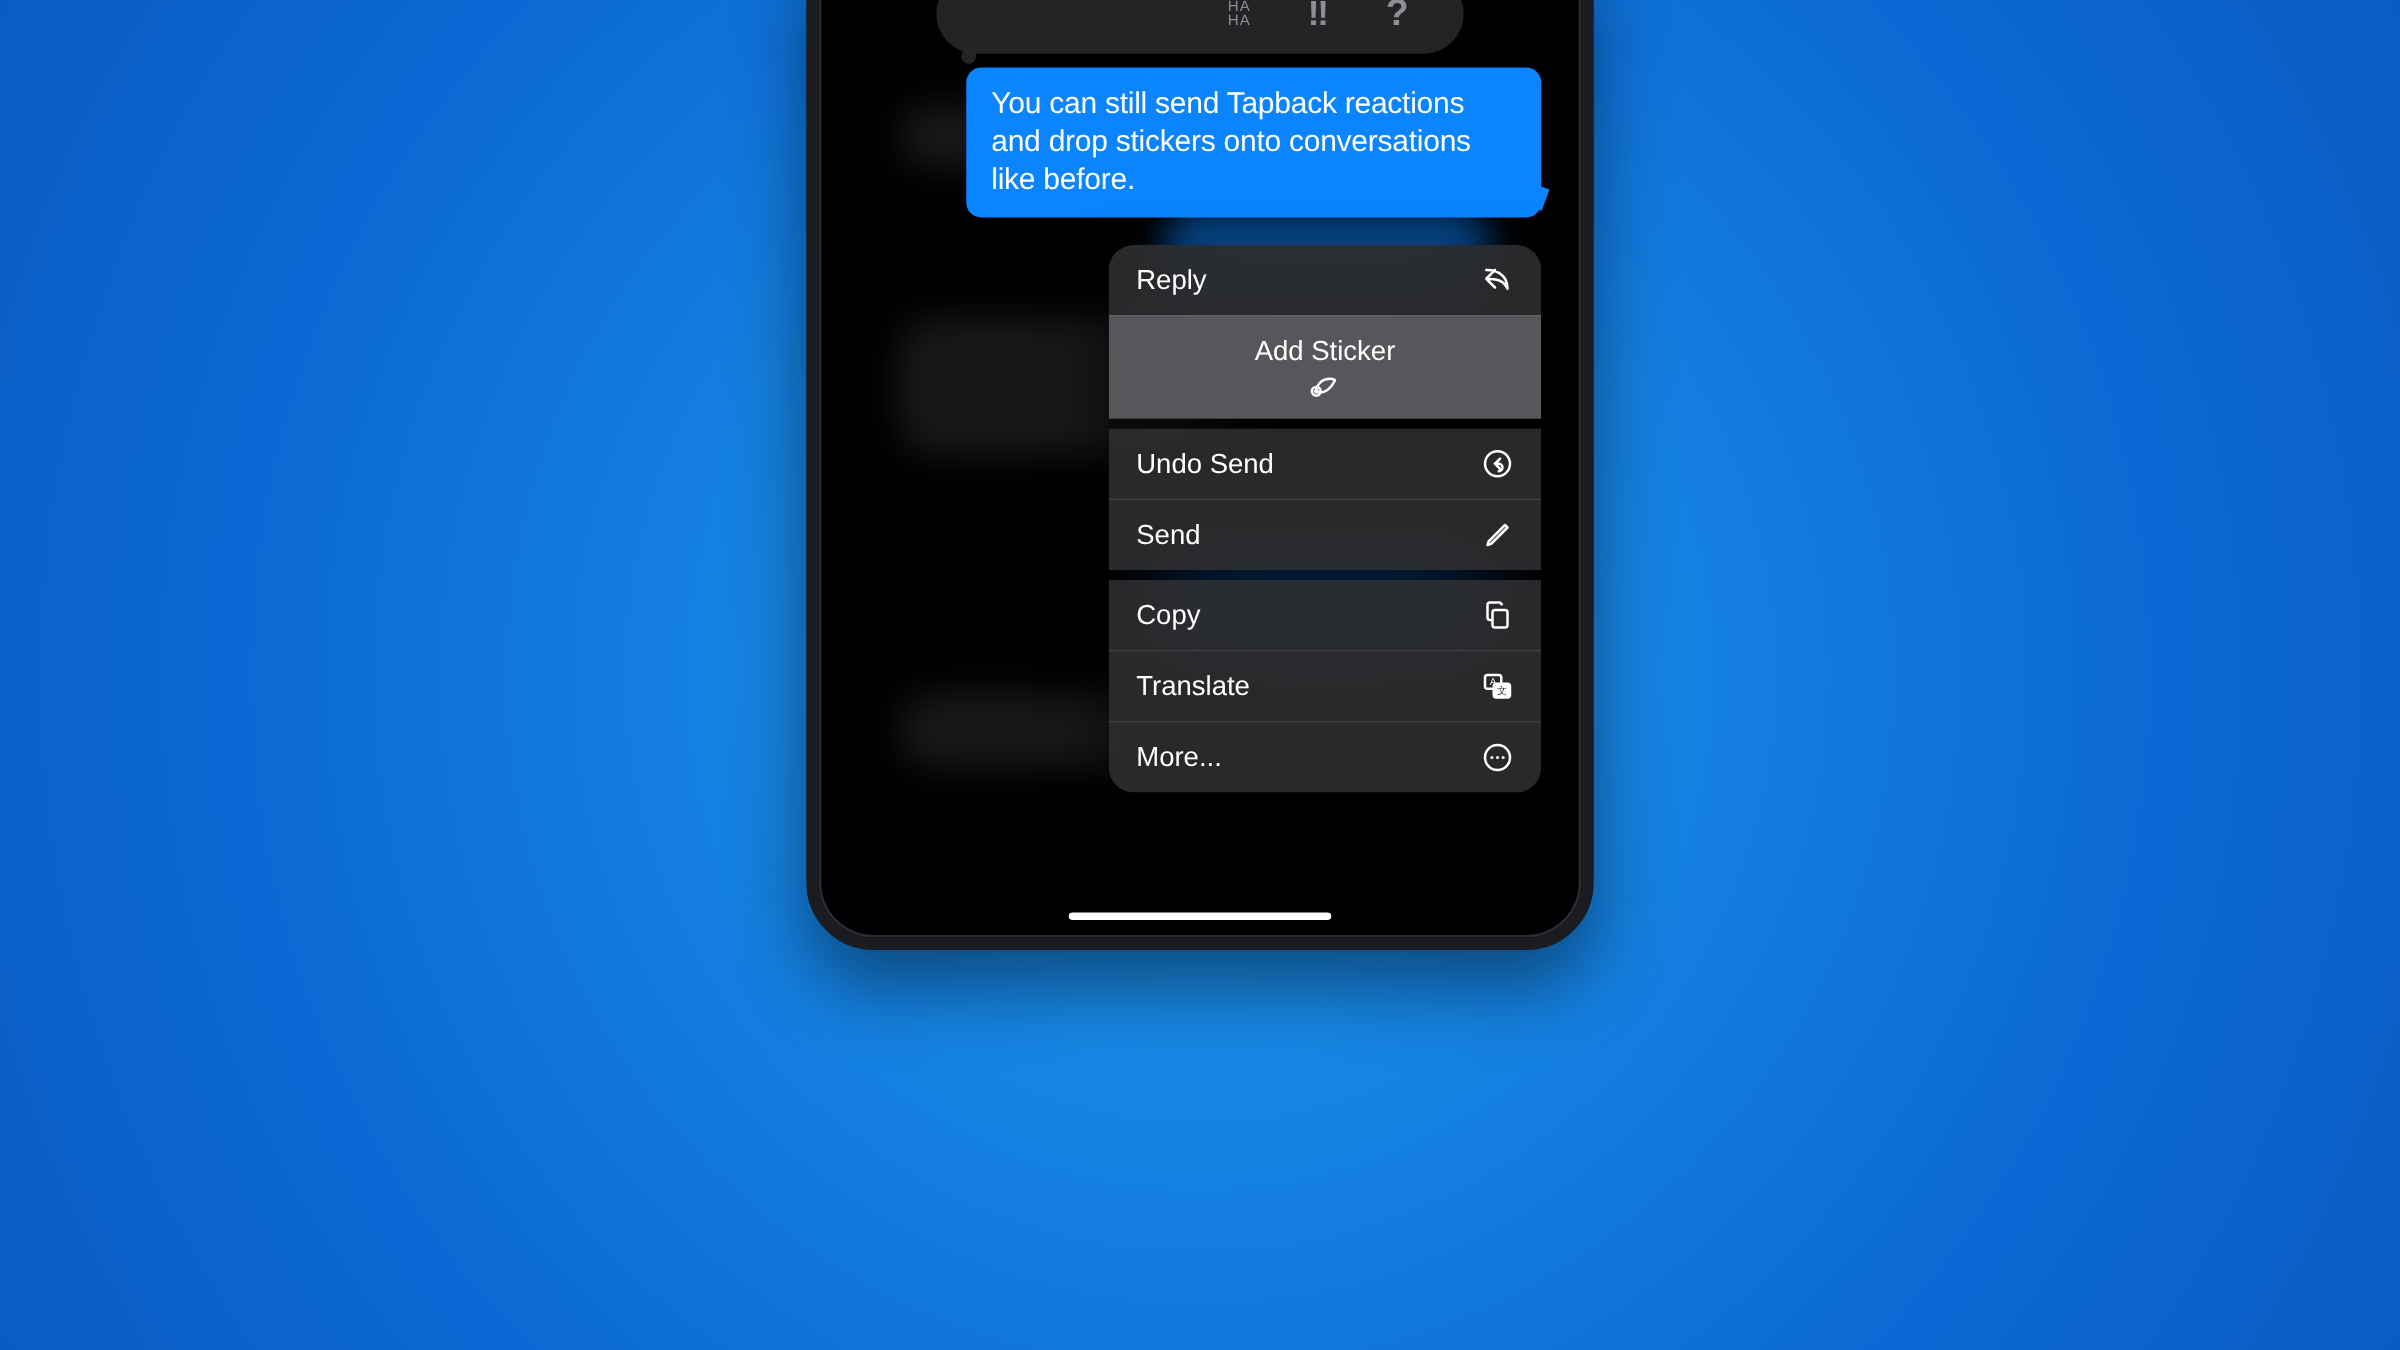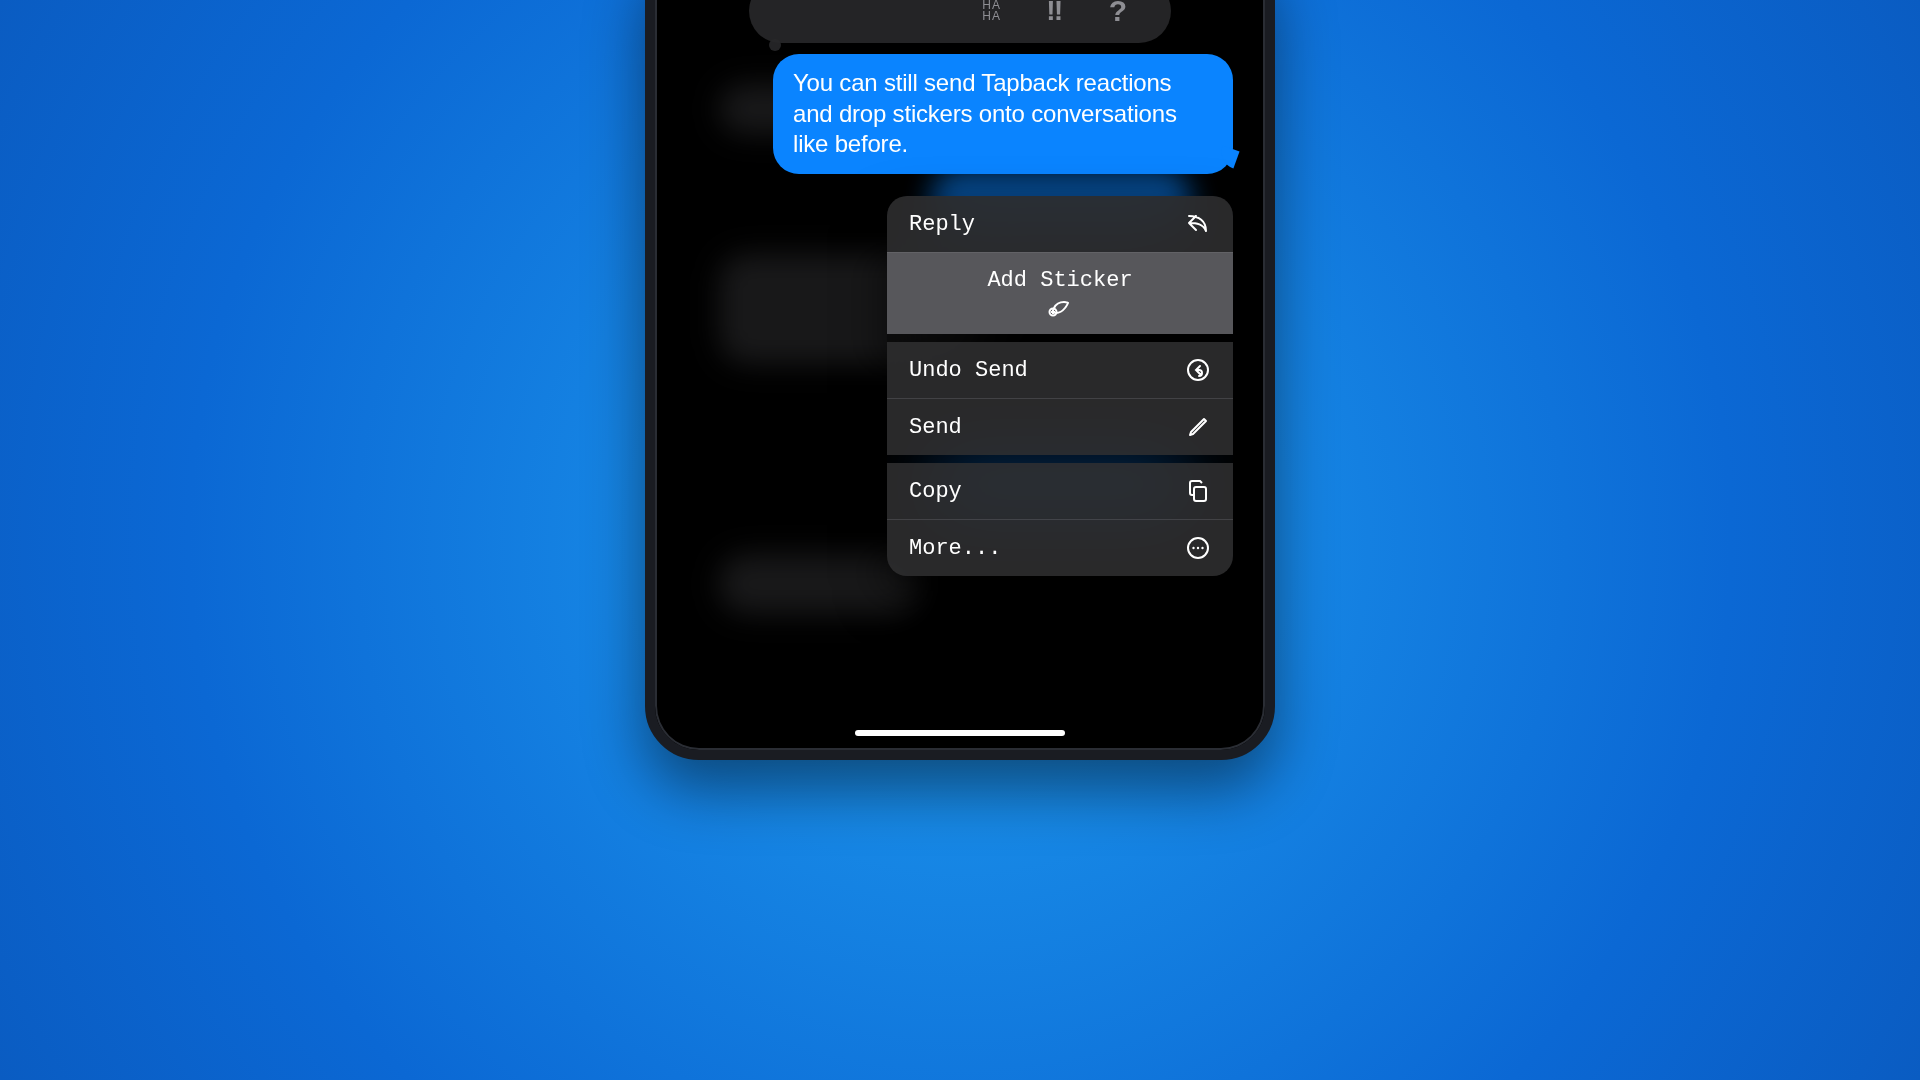--- a/index.html
+++ b/index.html
@@ -90,21 +90,21 @@
   .bubble {
     position: absolute;
     top: 100px;
     right: 28px;
     max-width: 460px;
     background: #0a84ff;
     color: #fff;
     font-size: 24px;
     line-height: 1.28;
     padding: 14px 20px;
-    border-radius: 26px;
+    border-radius: 12px;
     letter-spacing: -0.2px;
   }
   .bubble::after {
     content: "";
     position: absolute;
     right: -4px;
     bottom: 8px;
     width: 18px;
     height: 18px;
     background: #0a84ff;
@@ -127,21 +127,20 @@
   }
   .menu-item {
     display: flex;
     align-items: center;
     justify-content: space-between;
     padding: 15px 22px;
     color: #fff;
     font-size: 22px;
     border-top: 0.5px solid rgba(120,120,128,0.32);
     cursor: pointer;
-    font-family: Liberation Mono, monospace;
   }
   .menu-item:first-child { border-top: none; }
   .menu-item.highlight { background: rgba(90,90,94,0.95); flex-direction: column; }
   .menu-sep { height: 8px; background: rgba(0,0,0,0.45); }
   .menu-icon {
     width: 26px;
     height: 26px;
     display: flex;
     align-items: center;
     justify-content: center;
@@ -259,20 +258,31 @@
         <div class="menu-item">
           <span>Copy</span>
           <span class="menu-icon">
             <svg viewBox="0 0 24 24">
                 <rect x="8" y="8" width="12" height="14" rx="2"></rect>
                 <path d="M8 16H6a2 2 0 0 1-2-2V4a2 2 0 0 1 2-2h8l2 2"></path>
               </svg>
           </span>
         </div>
         <div class="menu-item">
+          <span>Translate</span>
+          <span class="menu-icon">
+            <svg viewBox="0 0 24 24">
+                <rect x="2" y="3" width="13" height="11" rx="2"></rect>
+                <text x="8.5" y="11" font-size="8" text-anchor="middle" fill="#fff" stroke="none">A</text>
+                <rect x="9" y="10" width="13" height="11" rx="2" fill="#fff" stroke="#fff"></rect>
+                <text x="15.5" y="18.5" font-size="8" text-anchor="middle" fill="#2c2c2e" stroke="none">文</text>
+              </svg>
+          </span>
+        </div>
+        <div class="menu-item">
           <span>More...</span>
           <span class="menu-icon">
             <svg viewBox="0 0 24 24">
                 <circle cx="12" cy="12" r="10"></circle>
                 <circle cx="7.5" cy="12" r="1.2" fill="#fff" stroke="none"></circle>
                 <circle cx="12" cy="12" r="1.2" fill="#fff" stroke="none"></circle>
                 <circle cx="16.5" cy="12" r="1.2" fill="#fff" stroke="none"></circle>
               </svg>
           </span>
         </div>

